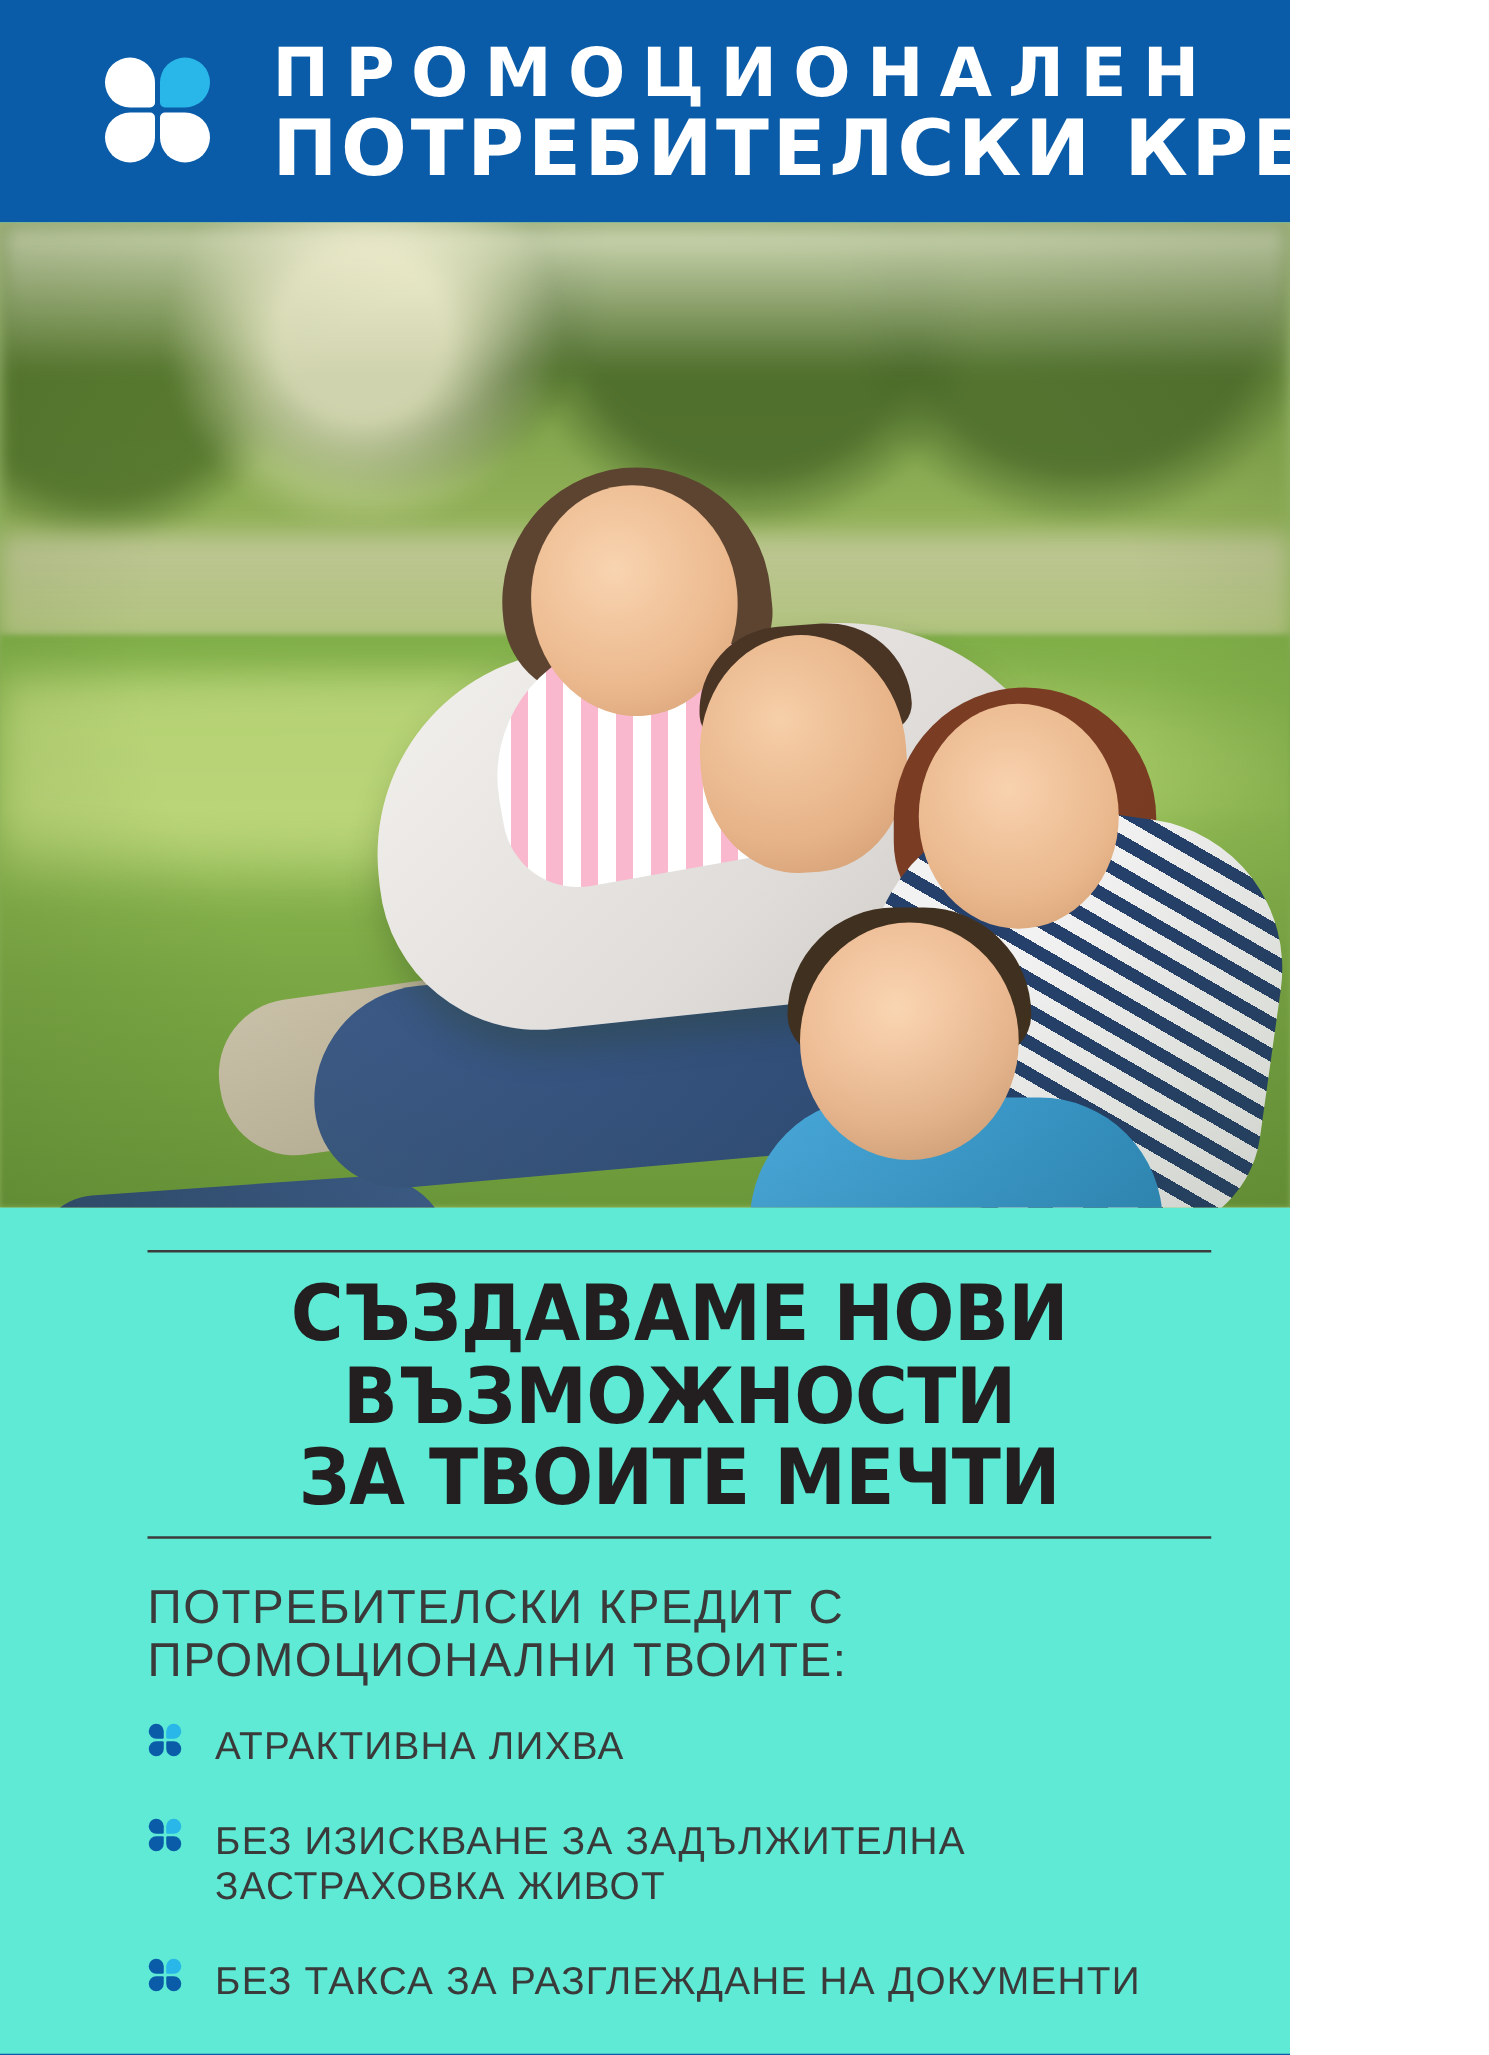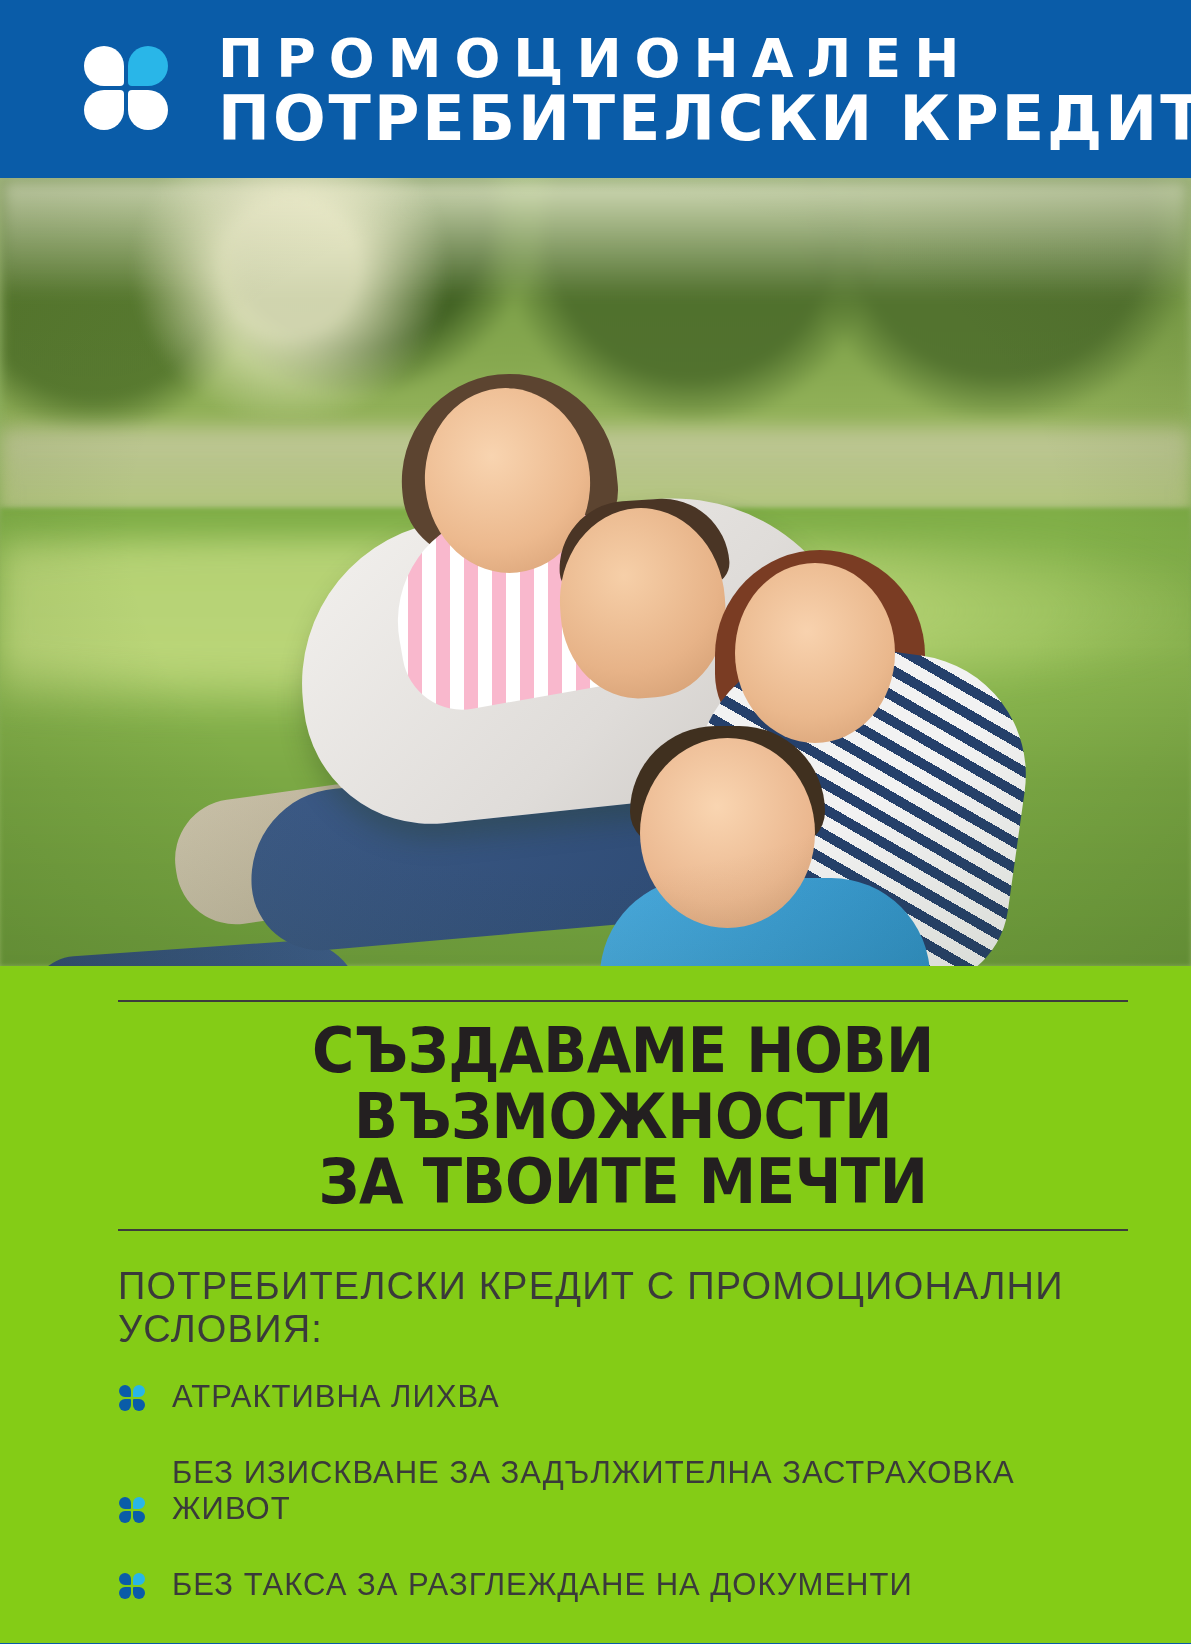--- a/index.html
+++ b/index.html
@@ -8,24 +8,24 @@
     background: #ffffff;
   }
   body {
     width: 1191px;
     height: 1644px;
     font-family: "Liberation Sans", sans-serif;
     overflow: hidden;
     position: relative;
   }
   .poster {
-    width: 1191px;
+    width: 1032px;
     height: 1644px;
     position: relative;
-    background: #84cc16;
+    background: #5eead4;
     display: flex;
     flex-direction: column;
   }
 
   
   .header {
     background: #0a5ca8;
     height: 178px;
     position: relative;
     display: flex;
@@ -289,21 +289,21 @@
     font-size: 38px;
     letter-spacing: 1.2px;
     padding: 34px 0 10px 0;
     font-family: "Liberation Sans", sans-serif;
   }
   .bullets {
     margin-top: 18px;
   }
   .bullet {
     display: flex;
-    align-items: flex-end;
+    align-items: flex-start;
     margin-bottom: 40px;
   }
   .bullet-mark {
     width: 30px; height: 30px;
     position: relative;
     flex: 0 0 auto;
     margin-right: 24px;
   }
   .bullet-mark i {
     position: absolute;
@@ -386,21 +386,21 @@
   <div class="content">
     <div class="rule"></div>
 
     <div class="headline">
       <span class="l1">СЪЗДАВАМЕ НОВИ ВЪЗМОЖНОСТИ</span>
       <span class="l2">ЗА ТВОИТЕ МЕЧТИ</span>
     </div>
 
     <div class="rule"></div>
 
-    <div class="subhead">ПОТРЕБИТЕЛСКИ КРЕДИТ С ПРОМОЦИОНАЛНИ УСЛОВИЯ:</div>
+    <div class="subhead">ПОТРЕБИТЕЛСКИ КРЕДИТ С ПРОМОЦИОНАЛНИ ТВОИТЕ:</div>
 
     <div class="bullets">
 
       <div class="bullet">
         <span class="bullet-mark">
           <i class="a"></i>
             <i class="b"></i>
             <i class="c"></i>
             <i class="d"></i>
         </span>

